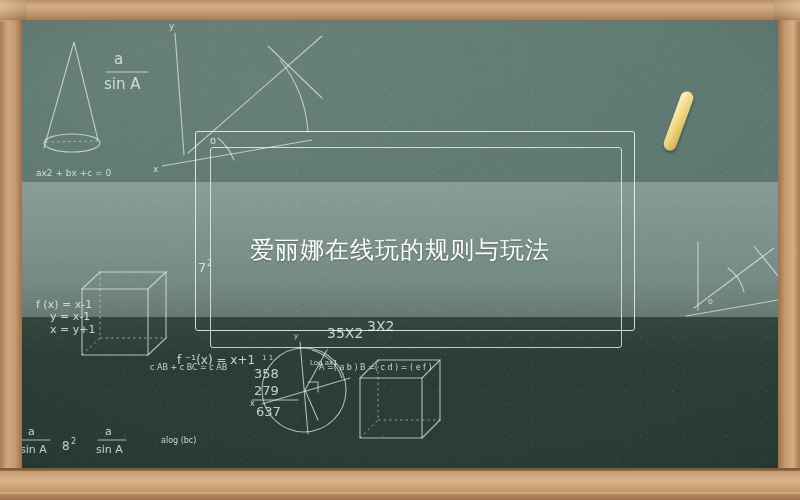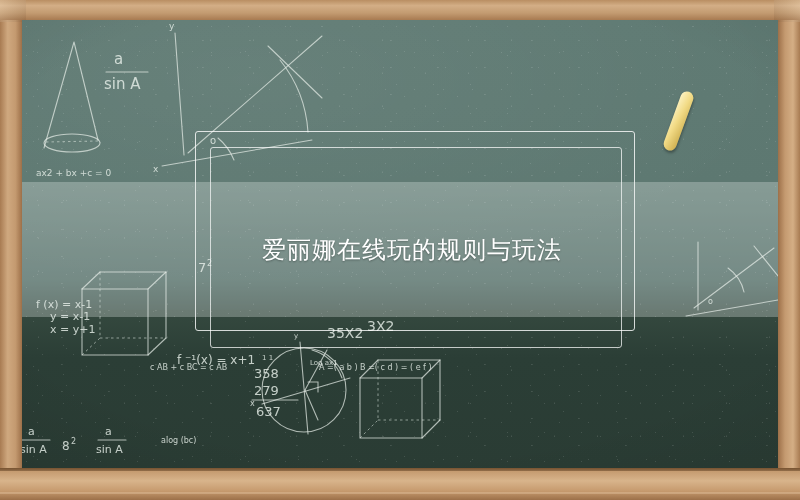--- a/index.html
+++ b/index.html
@@ -89,21 +89,21 @@
   .rect-outer{ left:173px; top:111px; width:440px; height:200px; }
   .rect-inner{ left:188px; top:127px; width:412px; height:201px; border-color:rgba(255,255,255,.72); }
 
   
   .band{
     position:absolute; left:0; top:162px; width:100%; height:135px;
     background:rgba(232,240,236,.30);
     pointer-events:none;
   }
   .title{
-    position:absolute; left:12px; top:162px; width:100%; height:135px;
+    position:absolute; left:0; top:162px; width:100%; height:135px;
     display:flex; align-items:center; justify-content:center;
     color:#ffffff; font-size:24px; letter-spacing:1px; font-weight:400;
     font-family:Liberation Serif, serif;
     text-shadow:0 1px 2px rgba(0,0,0,.30);
     white-space:nowrap;
   }
 
   
   .chalk-stick{ position:absolute; border-radius:7px; }
   .stick-tilt{

